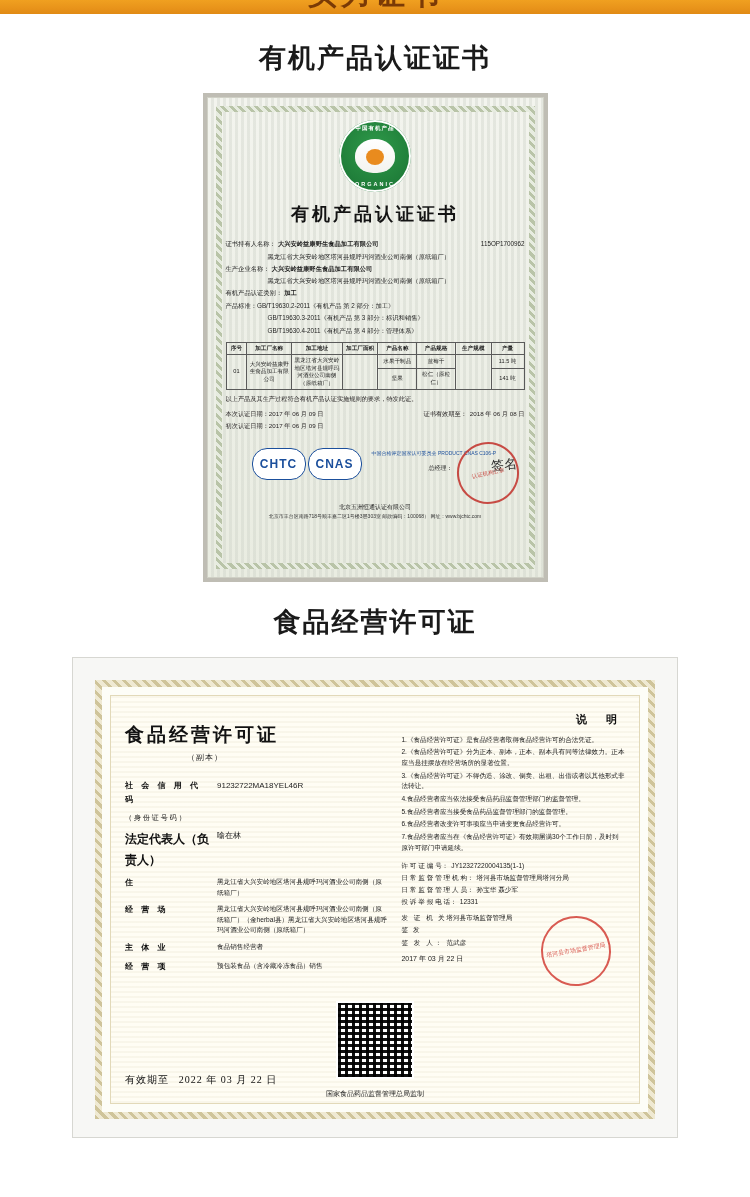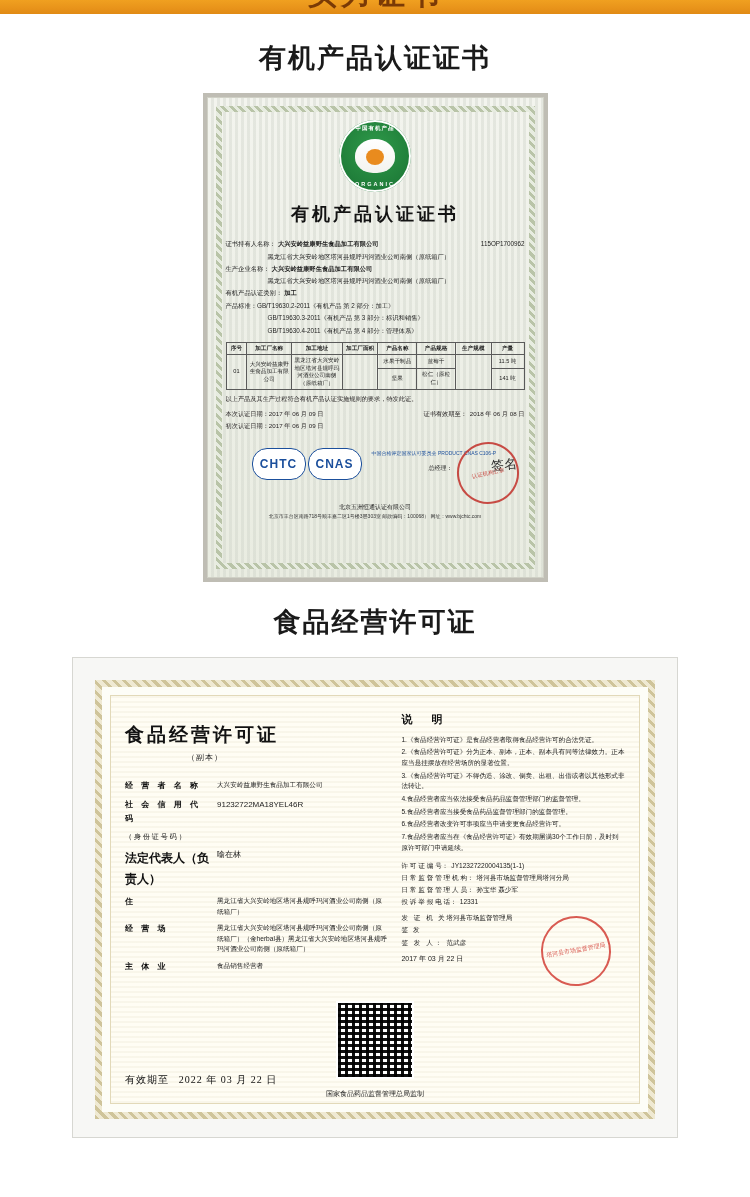--- a/index.html
+++ b/index.html
@@ -319,21 +319,21 @@
     position: absolute;
     left: 0;
     bottom: 6px;
     font-size: 10px;
     color: #111;
     letter-spacing: 1px;
   }
   .lic-valid .num { font-family: "Liberation Serif", serif; }
 
   .notice-title {
-    text-align: left;
+    text-align: right;
     font-size: 11px;
     font-weight: bold;
     letter-spacing: 8px;
     color: #111;
     margin-top: 6px;
   }
   .notice-list {
     margin: 8px 0 0 0;
     padding: 0;
     list-style: none;
@@ -530,24 +530,20 @@
   <div class="cert2-outer">
     <div class="cert2">
       <div class="sheet">
 
         <div class="left-col">
           <div class="lic-title">食品经营许可证</div>
           <div class="lic-sub">（副本）</div>
 
           <div class="lic-fields">
             <div class="lic-field">
-              <span class="k">经 营 者 名 称</span>
-              <span class="v">大兴安岭益康野生食品加工有限公司</span>
-            </div>
-            <div class="lic-field">
               <span class="k">社 会 信 用 代 码</span>
               <span class="v big">91232722MA18YEL46R</span>
             </div>
             <div class="lic-field">
               <span class="k2">（ 身 份 证 号 码 ）</span>
               <span class="v"></span>
             </div>
             <div class="lic-field">
               <span class="k" style="letter-spacing:0;font-size:12px">法定代表人（负责人）</span>
               <span class="v big">喻在林</span>
@@ -556,20 +552,24 @@
               <span class="k">住</span>
               <span class="v">黑龙江省大兴安岭地区塔河县规呼玛河酒业公司南侧（原纸箱厂）</span>
             </div>
             <div class="lic-field">
               <span class="k">经 营 场</span>
               <span class="v">黑龙江省大兴安岭地区塔河县规呼玛河酒业公司南侧（原纸箱厂）（金herbal县）黑龙江省大兴安岭地区塔河县规呼玛河酒业公司南侧（原纸箱厂）</span>
             </div>
             <div class="lic-field">
               <span class="k">主 体 业</span>
               <span class="v">食品销售经营者</span>
+            </div>
+            <div class="lic-field">
+              <span class="k">经 营 项</span>
+              <span class="v">预包装食品（含冷藏冷冻食品）销售</span>
             </div>
           </div>
 
           <div class="lic-valid">
             <span>有效期至</span>
             <span class="num" style="margin-left:6px">2022 年 03 月 22 日</span>
           </div>
         </div>
 
         <div class="right-col">

